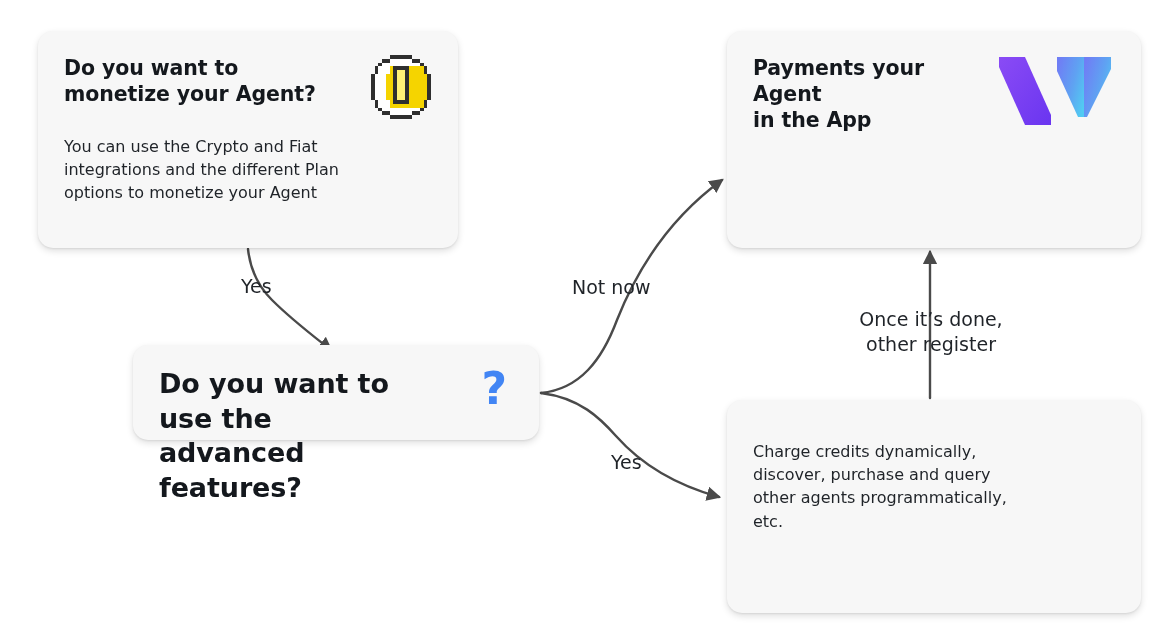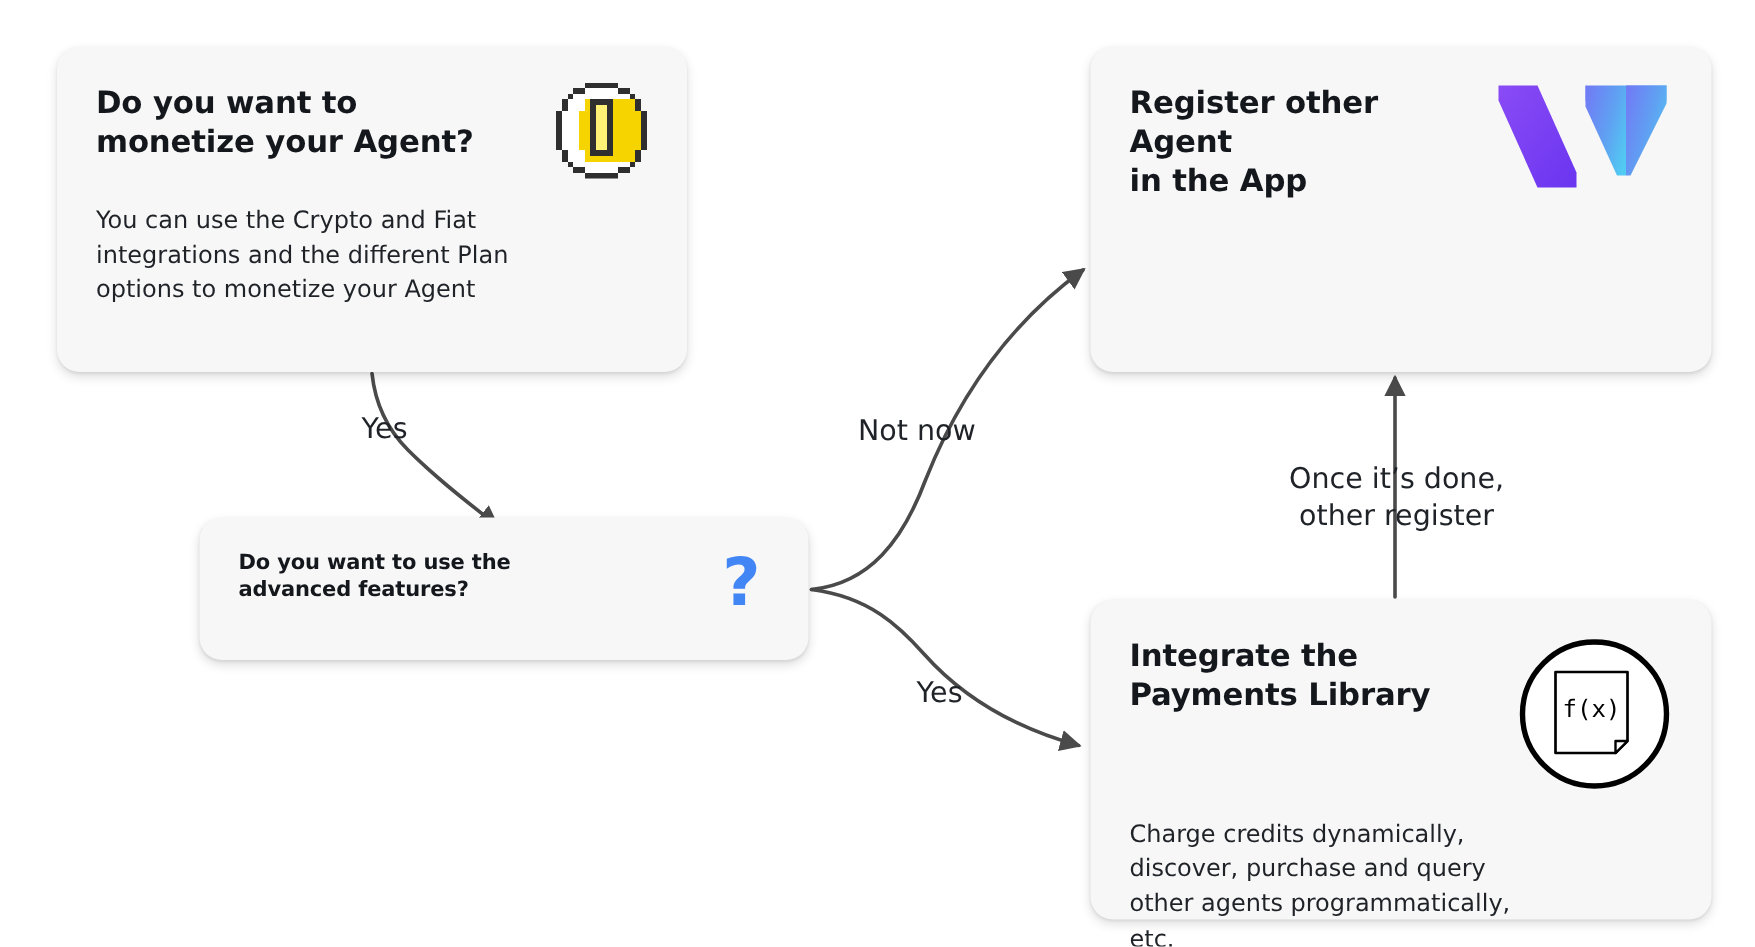--- a/index.html
+++ b/index.html
@@ -76,21 +76,21 @@
     align-items: center;
     justify-content: center;
   }
 
   
   #card-monetize   { left: 38px;  top: 31px;  width: 420px; height: 217px; }
   #card-register   { left: 727px; top: 31px;  width: 414px; height: 217px; }
   #card-advanced   { left: 133px; top: 345px; width: 406px; height: 95px;  padding: 22px 26px; }
   #card-integrate  { left: 727px; top: 400px; width: 414px; height: 213px; }
 
-  #card-advanced .card-title { font-size: 14px; max-width: 290px; }
+  #card-advanced .card-title { font-size: 27px; max-width: 290px; }
 
   
   .coin-icon { width: 62px; height: 64px; display:block; }
 
   
   .nvm-logo { width: 120px; height: 72px; display:block; }
 
   
   .qmark {
     font-size: 44px;
@@ -205,21 +205,21 @@
         </svg>
       </span>
     </div>
     <p class="card-body">You can use the Crypto and Fiat
 integrations and the different Plan
 options to monetize your Agent</p>
   </div>
 
   <div class="card" id="card-register">
     <div class="card-head">
-      <h2 class="card-title">Register other Agent
+      <h2 class="card-title">Payments your Agent
 in the App</h2>
       <span class="icon-slot">
         <svg class="nvm-logo" viewBox="0 0 120 72" aria-hidden="true">
           <path d="M 4 2 L 30 2 L 56 60 L 56 70 L 30 70 L 4 12 Z" fill="url(#gradLeft)"></path>
           <path d="M 62 2 L 62 12 L 86 60 L 92 60 L 116 12 L 116 2 L 89 2 L 89 40 Z" fill="url(#gradRight)"></path>
           <path d="M 62 2 L 89 2 L 89 62 L 83 62 L 62 16 Z" fill="url(#gradRight)"></path>
           <path d="M 89 2 L 116 2 L 116 14 L 92 62 L 89 62 Z" fill="url(#gradRight)"></path>
         </svg>
       </span>
     </div>
@@ -227,31 +227,19 @@
 
   <div class="card" id="card-advanced">
     <div class="card-head">
       <h2 class="card-title">Do you want to use the
 advanced features?</h2>
       <span class="icon-slot qmark">?</span>
     </div>
   </div>
 
   <div class="card" id="card-integrate">
-    <div class="card-head">
-      <h2 class="card-title">Integrate the
-Payments Library</h2>
-      <span class="icon-slot">
-        <svg class="fx-icon" viewBox="0 0 104 104" aria-hidden="true">
-          <circle cx="52" cy="52" r="48" fill="#ffffff" stroke="#000000" stroke-width="3.6"></circle>
-          <path d="M 26 24 L 74 24 L 74 70 L 66 78 L 26 78 Z" fill="#ffffff" stroke="#000000" stroke-width="1.8" stroke-linejoin="round"></path>
-          <path d="M 74 70 L 66 70 L 66 78 Z" fill="#ffffff" stroke="#000000" stroke-width="1.6" stroke-linejoin="round"></path>
-          <text x="50" y="54" text-anchor="middle" font-family="'DejaVu Sans Mono','Liberation Mono',monospace" font-size="16" fill="#000000">f(x)</text>
-        </svg>
-      </span>
-    </div>
     <p class="card-body">Charge credits dynamically,
 discover, purchase and query
 other agents programmatically,
 etc.</p>
   </div>
 
 </div>
 
 </body></html>

